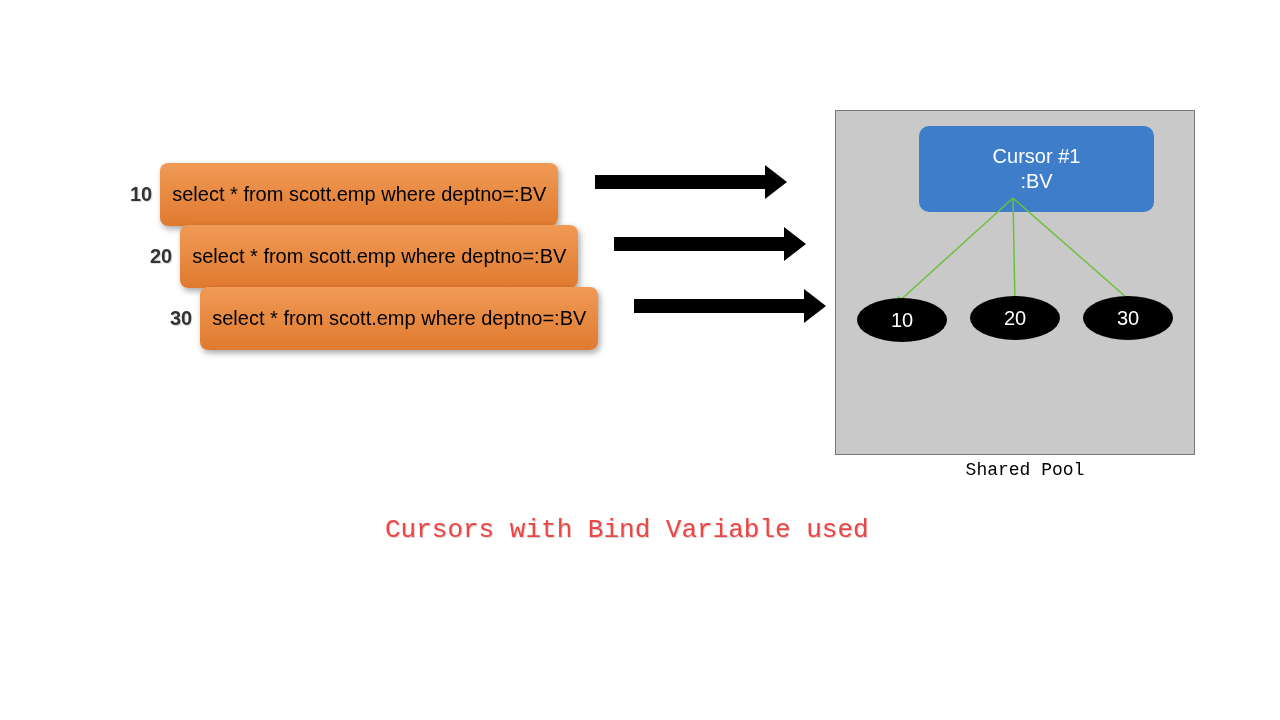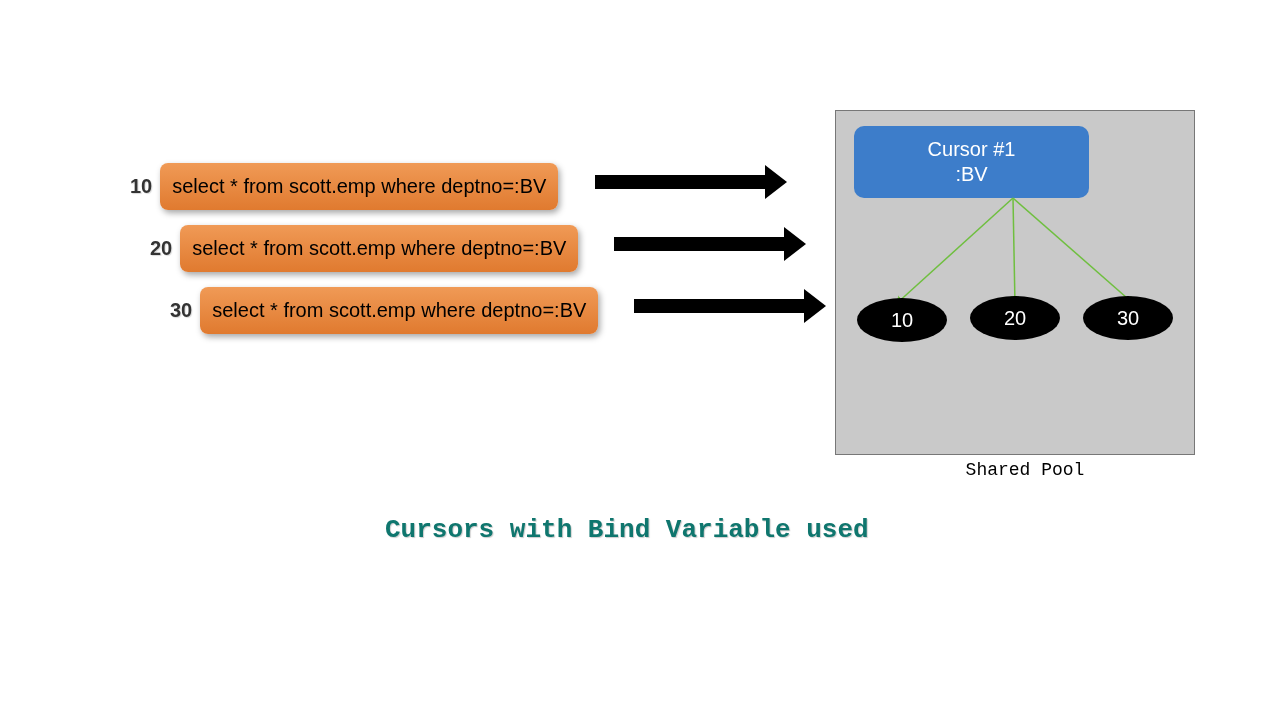--- a/index.html
+++ b/index.html
@@ -20,21 +20,21 @@
     font-size: 20px;
     font-weight: bold;
     color: #333;
     margin-right: 8px;
     text-shadow: 1px 1px 1px rgba(0,0,0,0.15);
   }
   .query-box {
     background: #e8863d;
     background: linear-gradient(to bottom, #f09a56 0%, #e07a2f 100%);
     border-radius: 8px;
-    padding: 12px 12px;
+    padding: 20px 12px;
     font-size: 20px;
     color: #000;
     box-shadow: 2px 3px 6px rgba(0,0,0,0.35);
     white-space: nowrap;
   }
   .arrow {
     position: absolute;
     height: 14px;
     background: #000;
   }
@@ -80,31 +80,31 @@
     position: absolute;
     font-family: "Courier New", monospace;
     font-size: 18px;
     color: #000;
     text-align: center;
   }
   .caption {
     position: absolute;
     font-family: "Courier New", monospace;
     font-size: 26px;
-    font-weight: bold;
-    color: #0f766e;
+    font-weight: normal;
+    color: #ef4444;
     text-shadow: 1px 1px 1px rgba(0,0,0,0.2);
   }
 </style>
 </head>
 <body>
 
 <div class="pool" style="left:835px; top:110px; width:360px; height:345px;"></div>
 
-<div class="cursor-box" style="left:854px; top:126px; width:235px; height:72px;">
+<div class="cursor-box" style="left:919px; top:126px; width:235px; height:86px;">
   <span>Cursor #1</span>
   <span>:BV</span>
 </div>
 
 <svg style="position:absolute; left:835px; top:110px; width:360px; height:345px; pointer-events:none;">
   <defs>
     <marker id="grnArrow" markerWidth="8" markerHeight="8" refX="6" refY="3" orient="auto">
       <path d="M0,0 L6,3 L0,6 Z" fill="#6fbf3f"></path>
     </marker>
   </defs>

